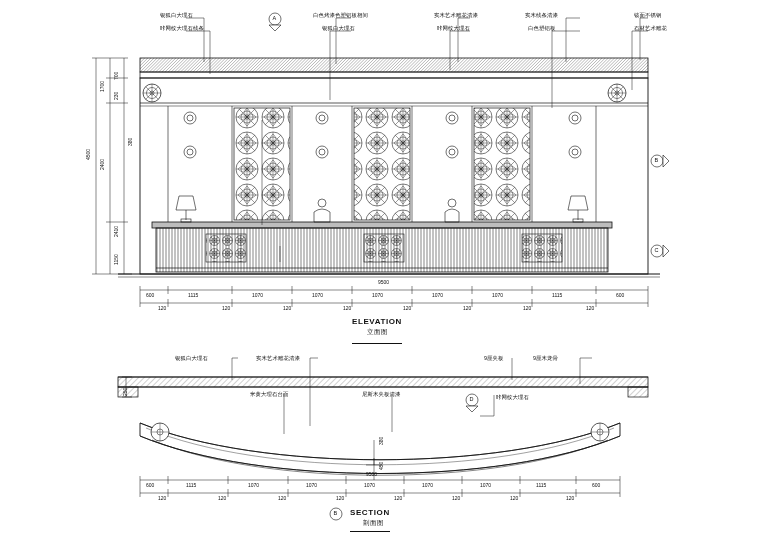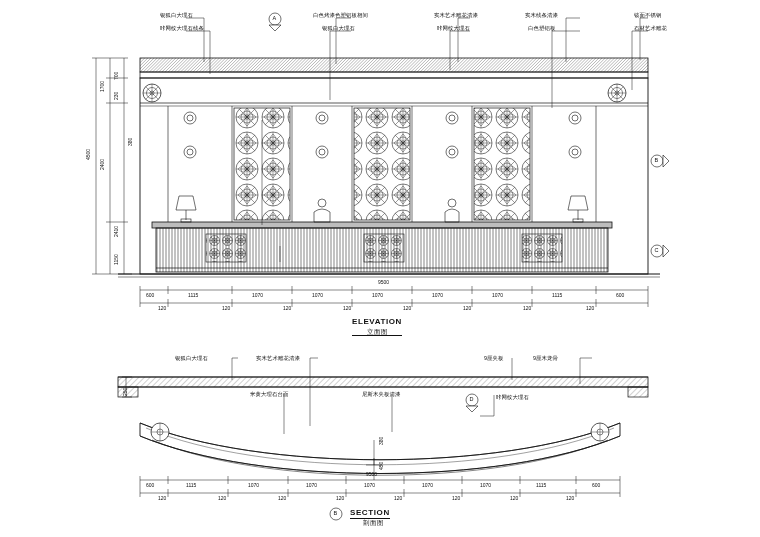--- a/index.html
+++ b/index.html
@@ -223,21 +223,21 @@
   <div class="abs dim" style="left:283px;top:305px;">120</div>
   <div class="abs dim" style="left:343px;top:305px;">120</div>
   <div class="abs dim" style="left:403px;top:305px;">120</div>
   <div class="abs dim" style="left:463px;top:305px;">120</div>
   <div class="abs dim" style="left:523px;top:305px;">120</div>
   <div class="abs dim" style="left:586px;top:305px;">120</div>
   <div class="abs dim" style="left:158px;top:305px;">120</div>
 
   <div class="abs dim" style="left:378px;top:279px;">9500</div>
 
-  <div class="abs ttl ul" style="left:352px;top:317px;padding-bottom:9px;">ELEVATION</div>
+  <div class="abs ttl ul" style="left:352px;top:317px;padding-bottom:17px;">ELEVATION</div>
   <div class="abs ttl-cn" style="left:367px;top:328px;">立面图</div>
 
   <svg class="abs" style="left:0;top:340px;" width="760" height="197">
 
     <rect x="118" y="37" width="530" height="10" fill="url(#hatch)" stroke="#111" stroke-width="0.8"></rect>
     <line x1="118" y1="47" x2="648" y2="47" stroke="#111" stroke-width="0.8"></line>
     <line x1="118" y1="37" x2="648" y2="37" stroke="#111" stroke-width="0.8"></line>
     <rect x="118" y="47" width="20" height="10" fill="url(#hatch)" stroke="#111" stroke-width="0.7"></rect>
     <rect x="628" y="47" width="20" height="10" fill="url(#hatch)" stroke="#111" stroke-width="0.7"></rect>
 
@@ -331,16 +331,16 @@
   <div class="abs dim" style="left:218px;top:495px;">120</div>
   <div class="abs dim" style="left:278px;top:495px;">120</div>
   <div class="abs dim" style="left:336px;top:495px;">120</div>
   <div class="abs dim" style="left:394px;top:495px;">120</div>
   <div class="abs dim" style="left:452px;top:495px;">120</div>
   <div class="abs dim" style="left:510px;top:495px;">120</div>
   <div class="abs dim" style="left:566px;top:495px;">120</div>
 
   <div class="abs dim" style="left:366px;top:471px;">9500</div>
 
-  <div class="abs ttl ul" style="left:350px;top:508px;padding-bottom:1px;">SECTION</div>
+  <div class="abs ttl ul" style="left:350px;top:508px;padding-bottom:14px;">SECTION</div>
   <div class="abs ttl-cn" style="left:363px;top:519px;">剖面图</div>
 
 </div>
 
 </body></html>

